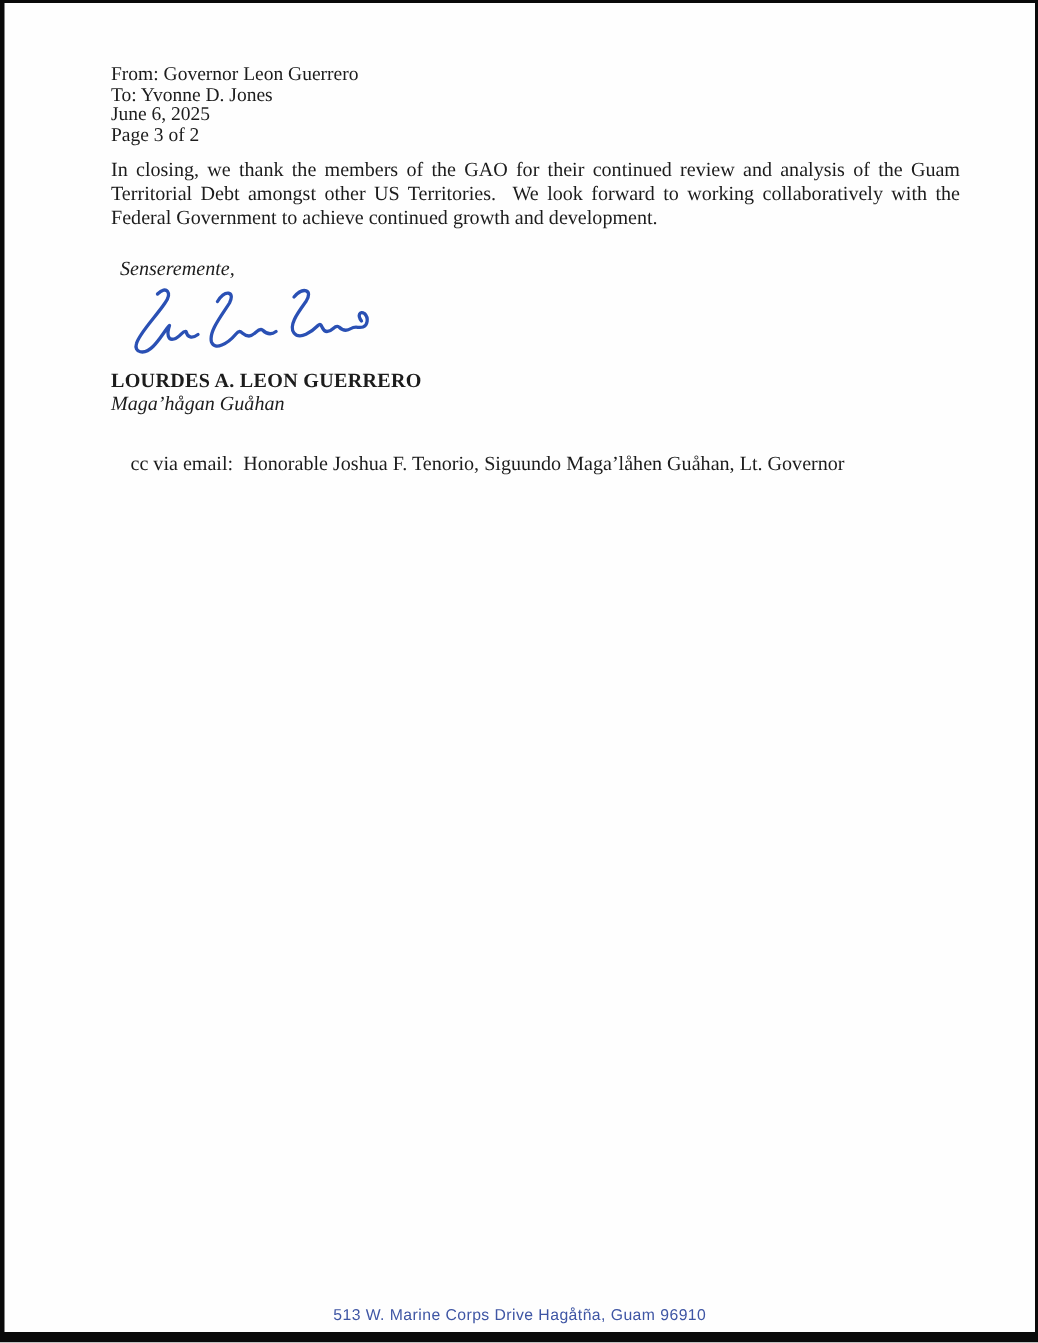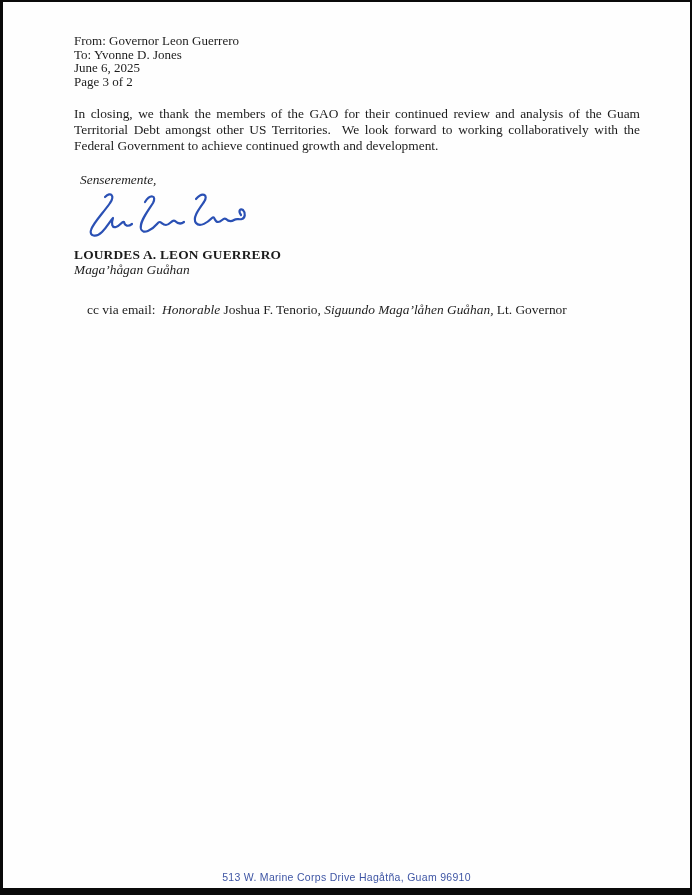--- a/index.html
+++ b/index.html
@@ -14,28 +14,28 @@
     box-sizing: border-box;
     background: #fefefe;
     border-style: solid;
     border-color: #0a0a0a;
     border-width: 2px 2px 7px 3px;
     font-family: "Liberation Serif", "DejaVu Serif", serif;
     color: #1c1c1c;
     overflow: hidden;
   }
   .content {
-    padding: 32px 50px 0 71px;
+    padding: 40px 50px 0 71px;
   }
   .header-block {
     font-size: 13px;
     line-height: 13.5px;
   }
   .body-paragraph {
-    margin: 18px 0 0 0;
+    margin: 9px 0 0 0;
     font-size: 13.4px;
     line-height: 16px;
     text-align: justify;
   }
   .salutation {
     margin: 18px 0 0 6px;
     font-size: 13.4px;
     font-style: italic;
   }
   .signature {
@@ -49,21 +49,21 @@
     font-size: 13.4px;
     line-height: 15px;
   }
   .signatory-name { font-weight: bold; letter-spacing: 0.2px; }
   .signatory-title-chamorro { font-style: italic; }
   .cc-line {
     margin: 25px 0 0 13px;
     font-size: 13.4px;
     line-height: 16px;
   }
-  .it { font-style: italic; }
+  .it { }
   .footer {
     position: absolute;
     left: 0;
     right: 0;
     bottom: 5px;
     text-align: center;
   }
   .footer-title {
     font-family: "Liberation Serif", "DejaVu Serif", serif;
     font-weight: bold;

